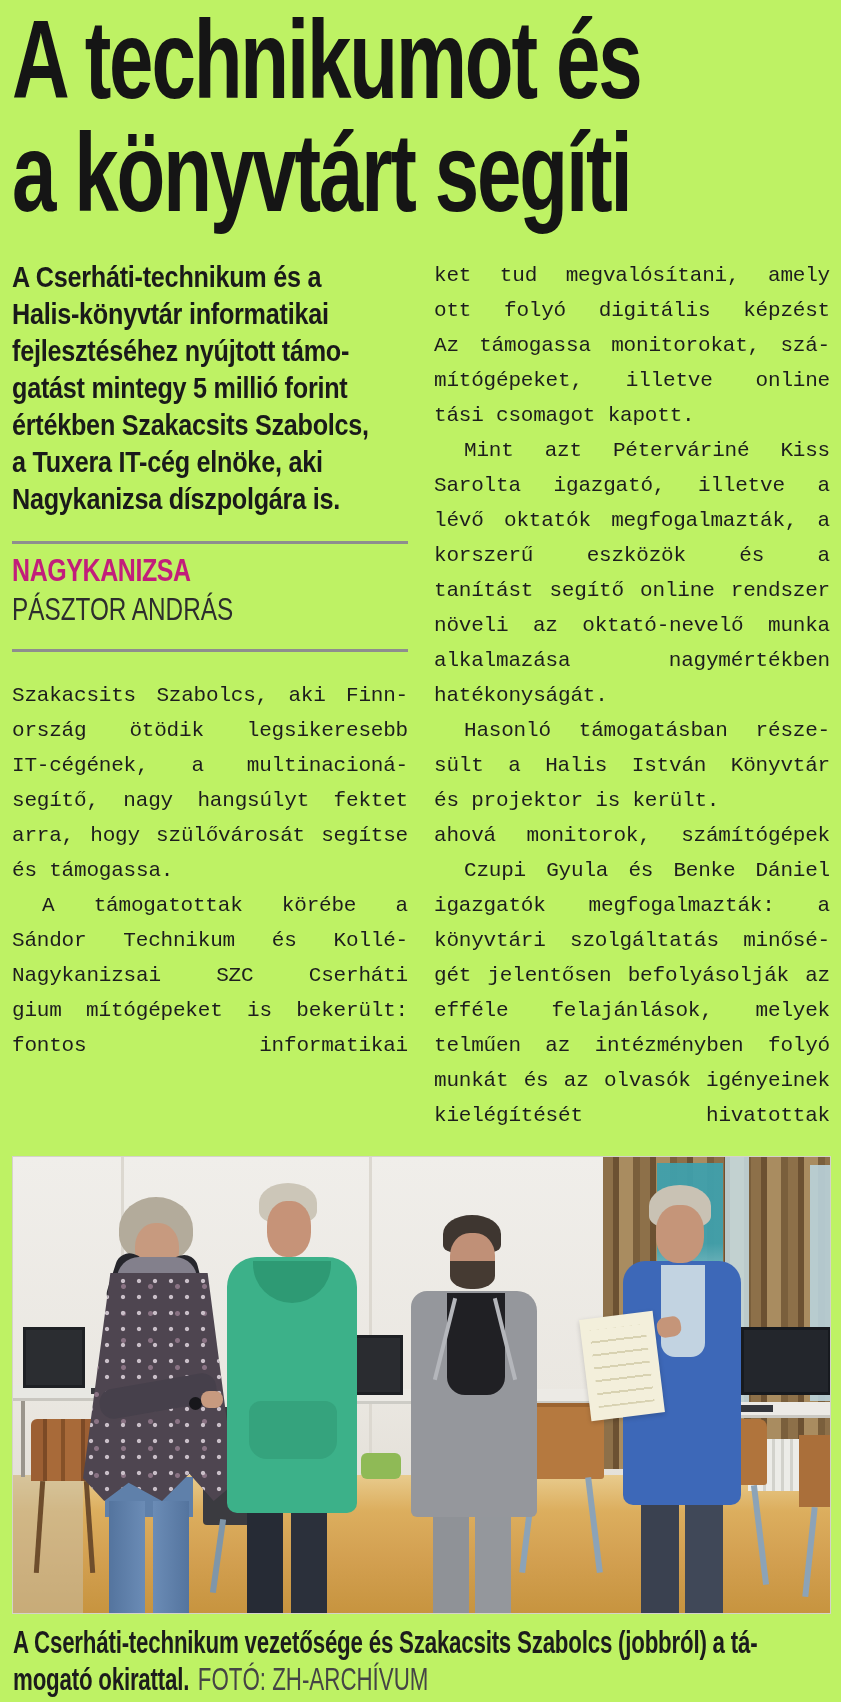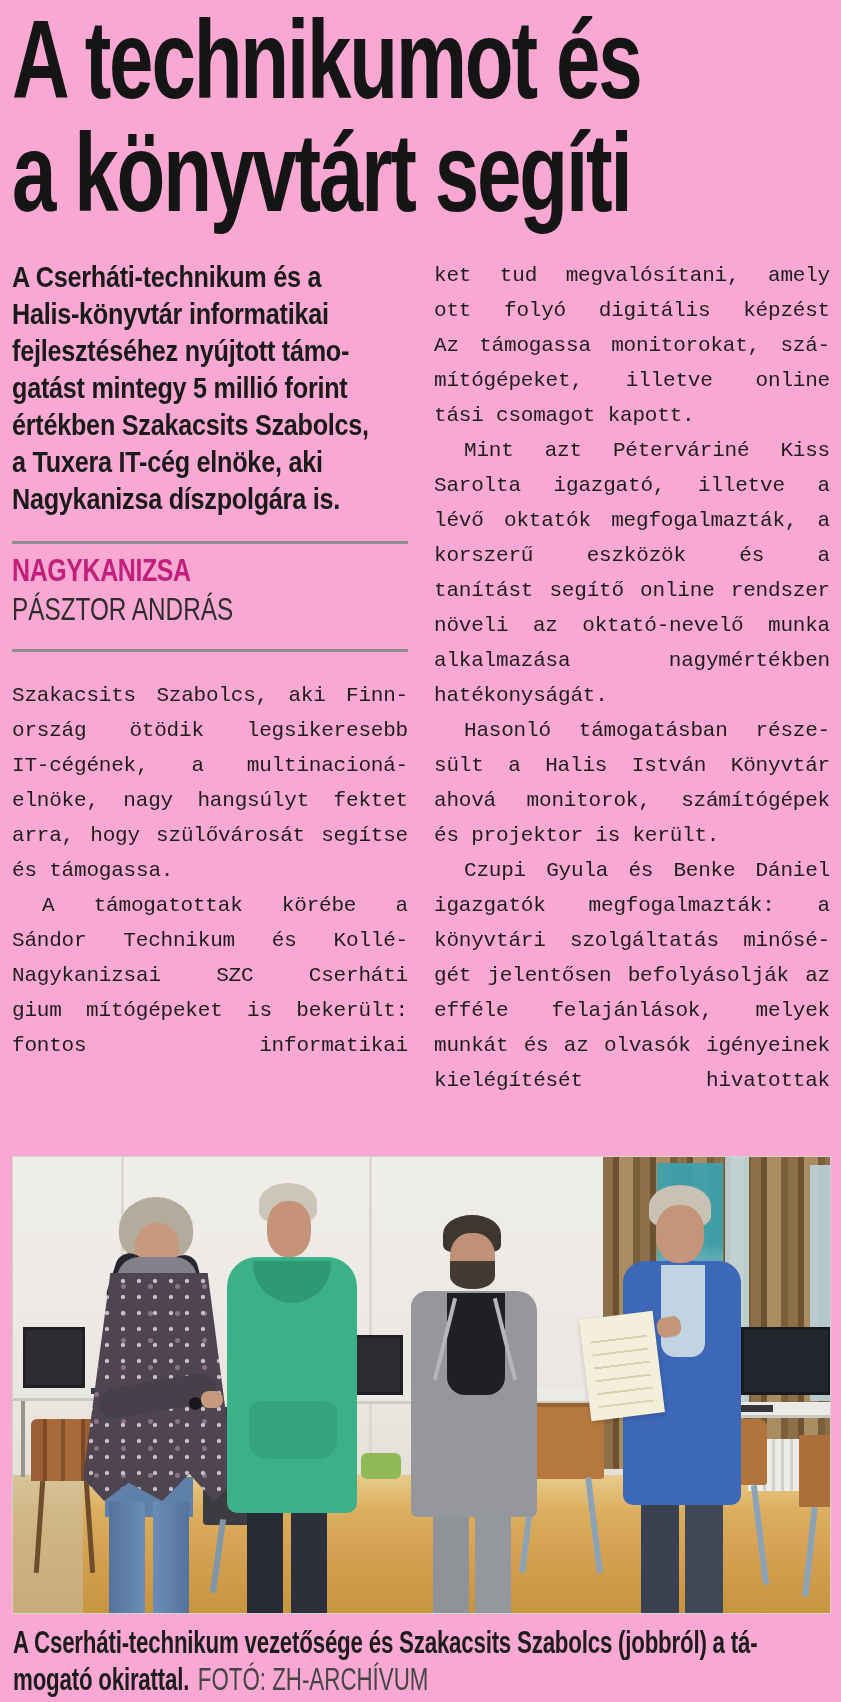--- a/index.html
+++ b/index.html
@@ -1,16 +1,16 @@
 <!DOCTYPE html>
 <html><head>
 <meta charset="utf-8">
 <style>
   html,body { margin:0; padding:0; background:#fff; }
-  .page { position:relative; width:841px; height:1702px; background:#f9a8d4;
+  .page { position:relative; width:841px; height:1702px; background:#bef264;
           font-family:"Liberation Sans",sans-serif; overflow:hidden; }
 
   
   .headline { position:absolute; left:12px; top:4px; width:1250px;
               font-weight:bold; font-size:111px; line-height:113px;
               letter-spacing:-3px; color:#151515;
               transform:scaleX(.72); transform-origin:0 0; }
   .headline-line { white-space:nowrap; }
 
   
@@ -181,21 +181,21 @@
 
       <div class="rule rule-1"></div>
       <div class="kicker">NAGYKANIZSA</div>
       <div class="author">PÁSZTOR ANDRÁS</div>
       <div class="rule rule-2"></div>
 
       <div class="body-text">
           <div class="jline">Szakacsits Szabolcs, aki Finn-</div>
           <div class="jline">ország ötödik legsikeresebb</div>
           <div class="jline">IT-cégének, a multinacioná-</div>
-          <div class="jline">elnöke, nagy hangsúlyt fektet</div>
+          <div class="jline">segítő, nagy hangsúlyt fektet</div>
           <div class="jline">arra, hogy szülővárosát segítse</div>
           <div class="jline end">és támogassa.</div>
           <div class="jline ind">A támogatottak körébe a</div>
           <div class="jline">Sándor Technikum és Kollé-</div>
           <div class="jline">Nagykanizsai SZC Cserháti</div>
           <div class="jline">gium mítógépeket is bekerült: az</div>
           <div class="jline">fontos informatikai fejlesztése-</div>
         </div>
     </div>
 
@@ -209,27 +209,28 @@
           <div class="jline ind">Mint azt Péterváriné Kiss</div>
           <div class="jline">Sarolta igazgató, illetve a jelen-</div>
           <div class="jline">lévő oktatók megfogalmazták, a</div>
           <div class="jline">korszerű eszközök és a tanulást/</div>
           <div class="jline">tanítást segítő online rendszer</div>
           <div class="jline">növeli az oktató-nevelő munka</div>
           <div class="jline">alkalmazása nagymértékben</div>
           <div class="jline end">hatékonyságát.</div>
           <div class="jline ind">Hasonló támogatásban része-</div>
           <div class="jline">sült a Halis István Könyvtár is,</div>
+          <div class="jline end">és projektor is került.</div>
           <div class="jline">ahová monitorok, számítógépek</div>
-          <div class="jline end">és projektor is került.</div>
           <div class="jline ind">Czupi Gyula és Benke Dániel</div>
           <div class="jline">igazgatók megfogalmazták: a</div>
           <div class="jline">könyvtári szolgáltatás minősé-</div>
           <div class="jline">gét jelentősen befolyásolják az</div>
           <div class="jline">efféle felajánlások, melyek egyér-</div>
+          <div class="jline">telműen az intézményben folyó</div>
           <div class="jline">munkát és az olvasók igényeinek</div>
           <div class="jline">kielégítését hivatottak szolgálni.</div>
         </div>
     </div>
 
   </div>
 
   <div class="photo">
     <div class="ph wall"></div>
     <div class="ph seam-1"></div>

